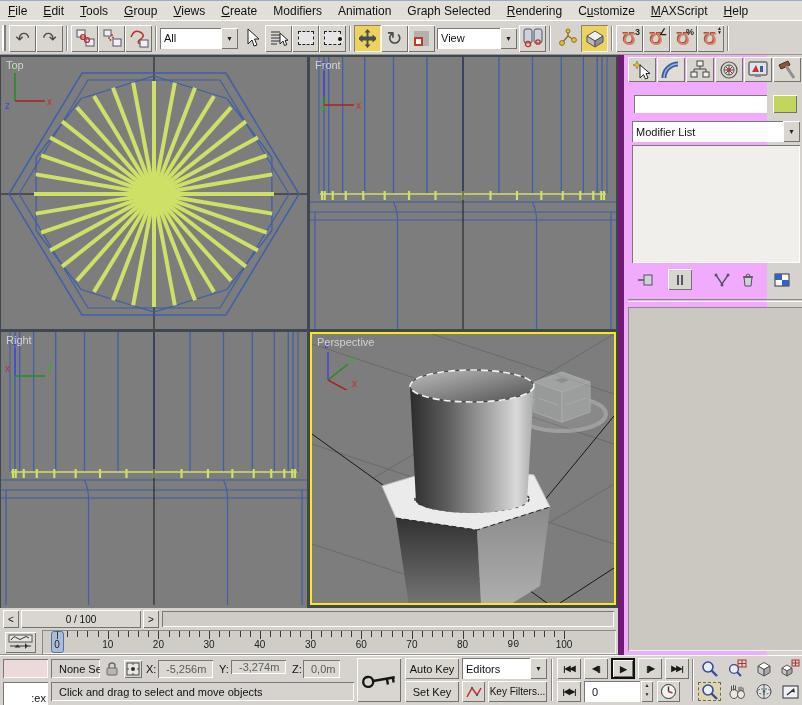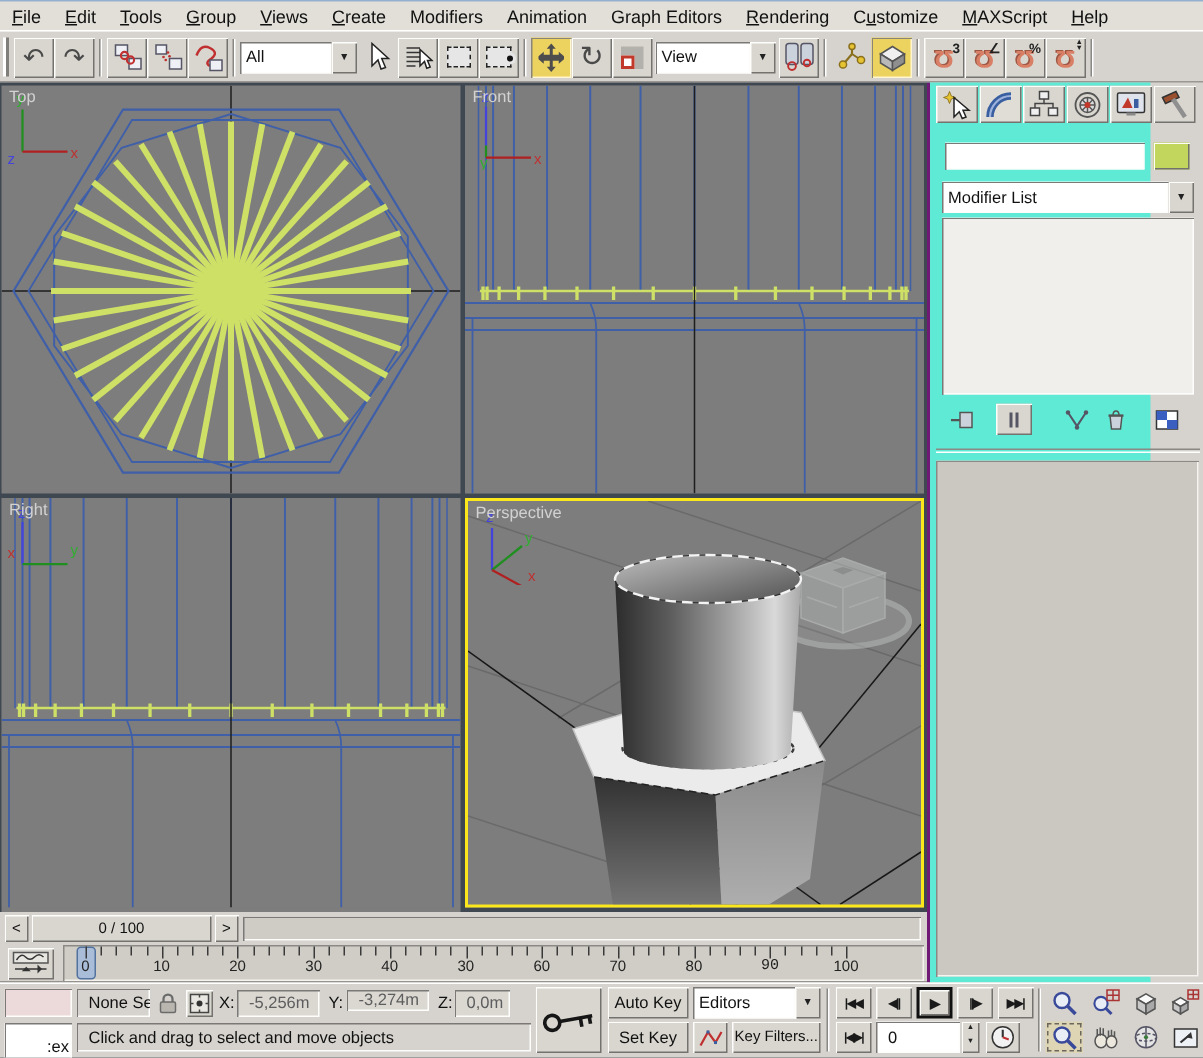--- a/index.html
+++ b/index.html
@@ -41,39 +41,39 @@
   .rlabel{position:absolute;top:9px;font-size:10px;color:#222;transform:translateX(-50%)}
   .rtick{position:absolute;top:1px;width:1px;background:#3a3a3a}
   #frame-marker{position:absolute;left:9px;top:1px;width:13px;height:22px;background:#a9bdd9;border:1px solid #53739e;border-radius:3px}
   
   #botbar{position:absolute;left:0;top:655px;width:802px;height:50px;background:#d6d3ce;border-top:1px solid #fff}
   .bbtn{display:flex;align-items:center;justify-content:center;position:absolute}
   .field{position:absolute;display:flex;align-items:center;padding:0 8px;font-size:11px}
   .playglyph{font-size:8px;font-weight:bold;letter-spacing:-1px;color:#1a1a1a}
   .navhl{background:#ded5b4 !important;outline:1px dashed #6a675f;outline-offset:-2px}
   
-  #cmdpanel{position:absolute;left:618px;top:55px;width:149px;height:600px;background:#5eead4;border-left:2px solid #701a75}
+  #cmdpanel{position:absolute;left:618px;top:55px;width:149px;height:600px;background:#f0abfc;border-left:6px solid #701a75}
   .ctab{position:absolute;top:2px;width:28px;height:25px;display:flex;align-items:center;justify-content:center}
   #rollout{position:absolute;left:4px;top:252px;width:175px;height:344px;background:#cbc8c2;box-shadow:inset 1px 1px 0 #8b8985,inset -1px -1px 0 #f6f4f0}
   .stackbtn{position:absolute;top:214px;width:24px;height:21px;display:flex;align-items:center;justify-content:center}
   u{text-decoration:underline}
 </style>
 </head>
 <body>
 
 <div id="menubar">
     <div class="mitem"><u>F</u>ile</div>
     <div class="mitem"><u>E</u>dit</div>
     <div class="mitem"><u>T</u>ools</div>
     <div class="mitem"><u>G</u>roup</div>
     <div class="mitem"><u>V</u>iews</div>
     <div class="mitem"><u>C</u>reate</div>
     <div class="mitem">Modifiers</div>
     <div class="mitem">Animation</div>
-    <div class="mitem">Graph Editors</div>
+    <div class="mitem">Graph Selected</div>
     <div class="mitem"><u>R</u>endering</div>
     <div class="mitem">C<u>u</u>stomize</div>
     <div class="mitem"><u>M</u>AXScript</div>
     <div class="mitem"><u>H</u>elp</div>
   </div>
 
 <div id="toolbar">
   <div class="tgrip"></div>
   <div class="tbtn raised">
       <span class="glyph">↶</span>

